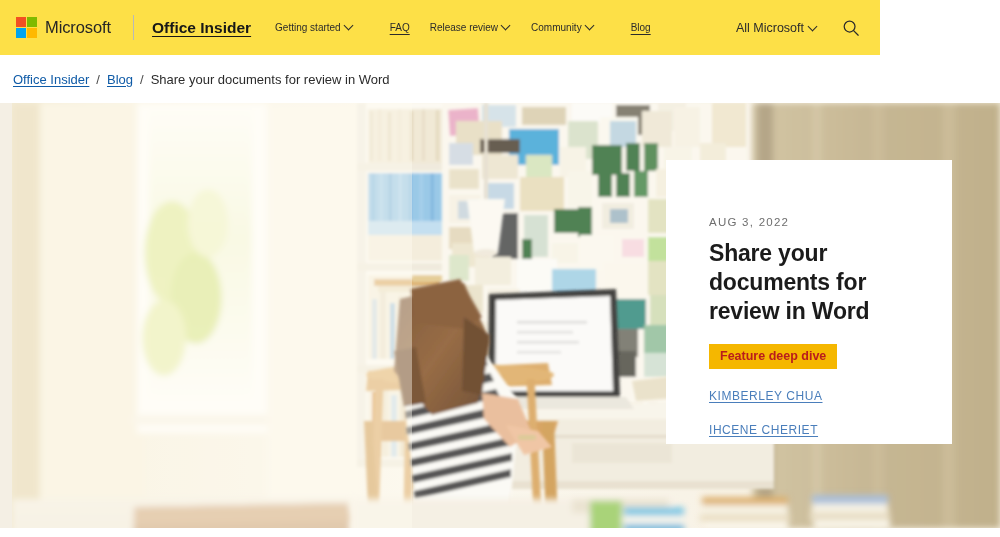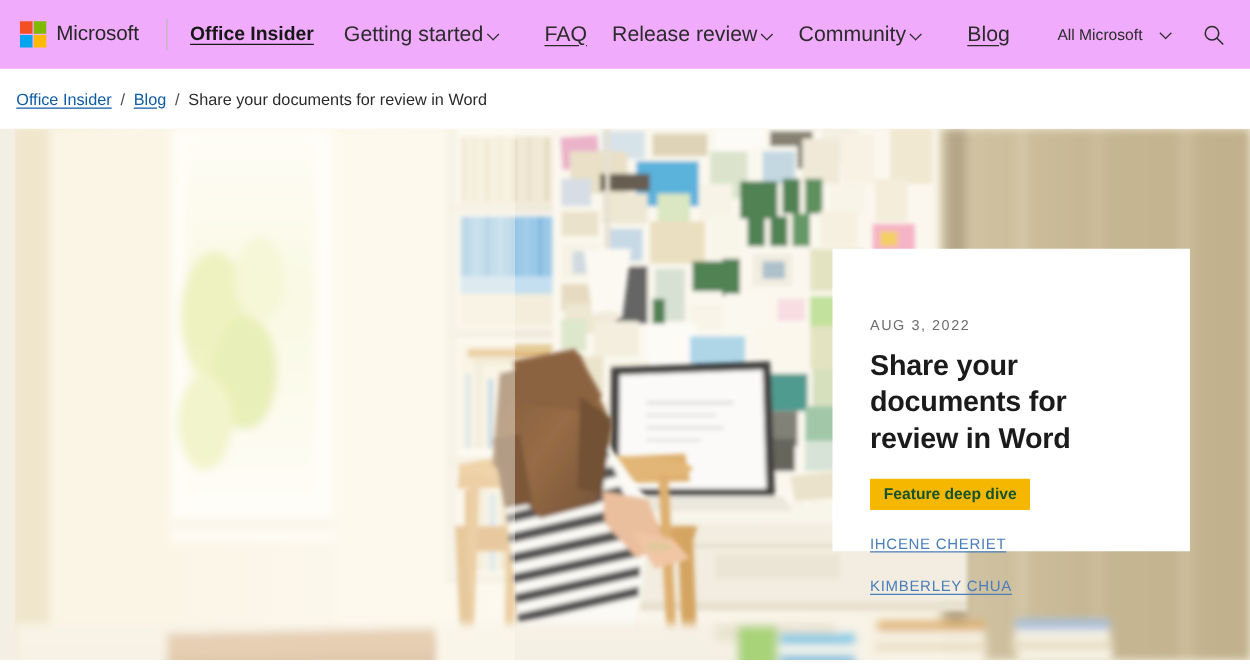--- a/index.html
+++ b/index.html
@@ -9,23 +9,23 @@
     height: 537px;
     overflow: hidden;
     background: #ffffff;
     font-family: "Liberation Sans", sans-serif;
     -webkit-font-smoothing: antialiased;
   }
 
   
   .global-header {
     position: relative;
-    width: 1000px;
+    width: 880px;
     height: 55px;
-    background: #f0abfc;
+    background: #fde047;
     display: flex;
     align-items: center;
     padding: 0 0 0 16px;
   }
 
   .ms-logo-link {
     display: flex;
     align-items: center;
     gap: 8px;
     text-decoration: none;
@@ -72,21 +72,21 @@
   .primary-nav {
     display: flex;
     align-items: center;
     gap: 20px;
     margin-left: 24px;
   }
   .nav-item {
     display: flex;
     align-items: baseline;
     gap: 4px;
-    font-size: 17px;
+    font-size: 10px;
     color: #2b2b2b;
     white-space: nowrap;
     cursor: pointer;
   }
   .nav-item.underlined .nav-label {
     text-decoration: underline;
     text-underline-offset: 3px;
     margin-left: 16px;
   }
   .chev {
@@ -110,21 +110,21 @@
   .header-right {
     margin-left: auto;
     display: flex;
     align-items: center;
     gap: 22px;
     padding-right: 18px;
   }
   .all-ms {
     display: flex;
     align-items: baseline;
-    gap: 15px;
+    gap: 5px;
     font-size: 12.5px;
     color: #2b2b2b;
     white-space: nowrap;
     cursor: pointer;
   }
   .search-btn {
     width: 22px; height: 22px;
     display: flex; align-items: center; justify-content: center;
     cursor: pointer;
     background: none; border: none;
@@ -168,43 +168,42 @@
     background: #f7f2e8;
   }
   .hero-photo svg { display: block; width: 100%; height: 100%; }
 
   
   .article-card {
     position: absolute;
     left: 666px;
     top: 57px;
     width: 286px;
-    height: 242px;
+    height: 284px;
     background: #ffffff;
-    padding: 56px 34px 0 30px;
-    margin-top: 39px;
+    padding: 56px 34px 0 43px;
   }
   .card-date {
     font-size: 11.5px;
     letter-spacing: 1.25px;
     color: #6e6e6e;
     margin-bottom: 11px;
   }
   .card-title {
     font-size: 23px;
     line-height: 1.25;
     font-weight: 700;
     color: #1b1b1b;
     letter-spacing: -0.2px;
     margin-bottom: 19px;
   }
   .card-tag {
     display: inline-block;
     background: #f5b700;
-    color: #14532d;
+    color: #b91c1c;
     font-size: 12.5px;
     font-weight: 700;
     padding: 5px 11px 6px 11px;
     margin-bottom: 20px;
     cursor: pointer;
   }
   .card-author {
     display: block;
     font-size: 12px;
     letter-spacing: 0.55px;
@@ -681,17 +680,17 @@
 
       <rect x="0" y="0" width="400" height="425" fill="#fffdf4" opacity="0.42"></rect>
       <rect x="0" y="0" width="988" height="425" fill="#fff8e8" opacity="0.12"></rect>
     </svg>
   </div>
 
   <div class="article-card">
     <div class="card-date">AUG 3, 2022</div>
     <h1 class="card-title">Share your documents for review in Word</h1>
     <span class="card-tag">Feature deep dive</span>
+    <a class="card-author">KIMBERLEY CHUA</a>
     <a class="card-author">IHCENE CHERIET</a>
-    <a class="card-author">KIMBERLEY CHUA</a>
   </div>
 
 </div>
 
 </body></html>

